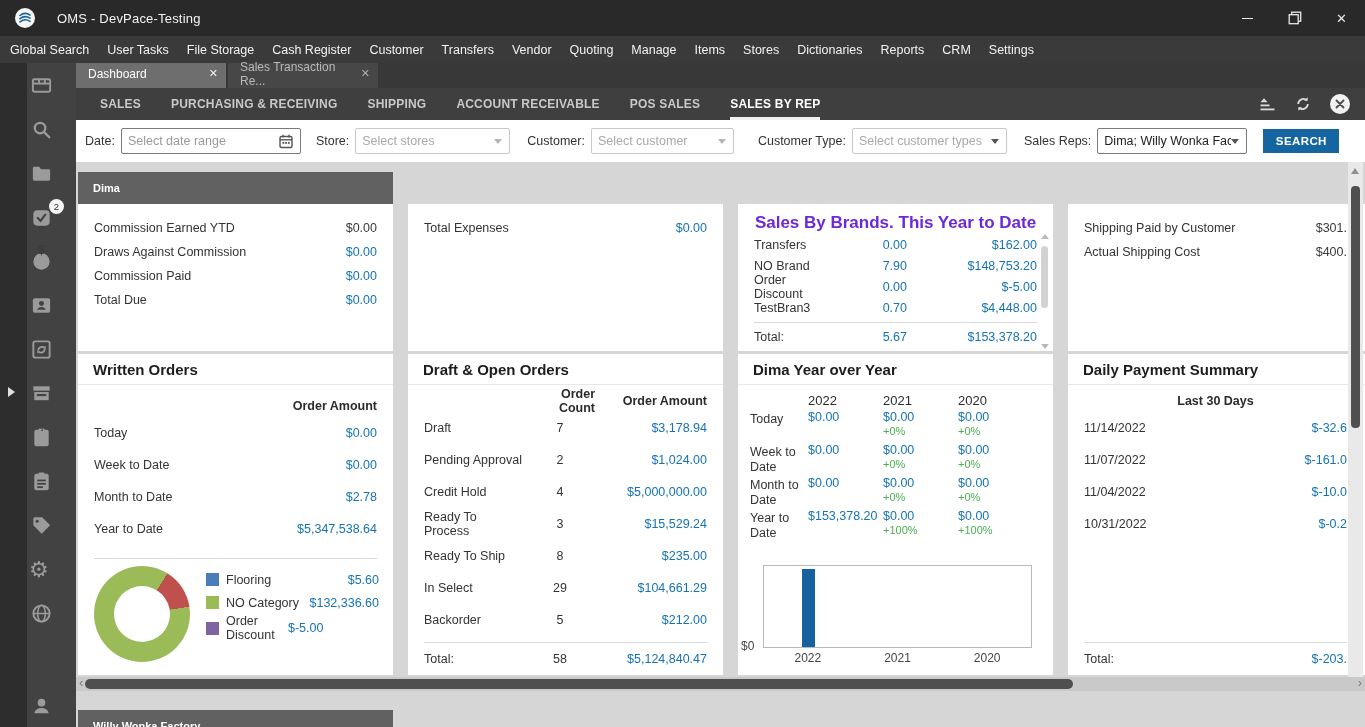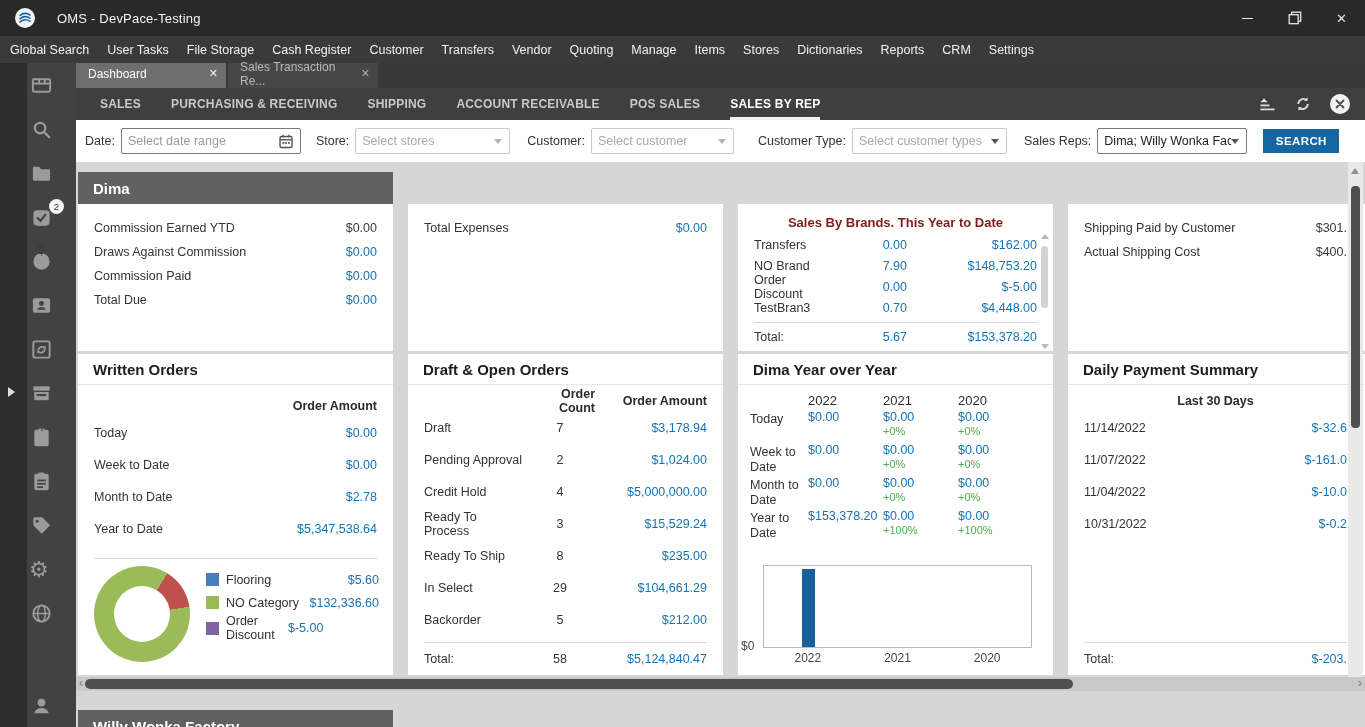--- a/index.html
+++ b/index.html
@@ -62,39 +62,39 @@
   .f-value { color:#222; padding:0 6px; flex:1; white-space:nowrap; overflow:hidden; }
   .chev { width:0; height:0; border-left:4px solid transparent; border-right:4px solid transparent; border-top:5px solid #b5b5b5; margin-right:7px; flex:none; }
   .chev.dark { border-top-color:#555; }
   .cal-wrap { margin-right:6px; display:flex; flex:none; }
   .search-btn { width:76px; height:24px; margin-left:16px; background:#1565a0; color:#fff; border:none;
       font-weight:700; font-size:11.5px; letter-spacing:.4px; display:flex; align-items:center; justify-content:center; cursor:pointer; }
 
   
   .content { position:relative; flex:1; background:#d6d6d6; overflow:hidden; }
   .group-header { position:absolute; width:315px; height:32px; background:#616161; color:#fff;
-      font-weight:700; font-size:15px; display:flex; align-items:center; padding-left:15px; }
+      font-weight:700; font-size:11px; display:flex; align-items:center; padding-left:15px; }
   .panel { position:absolute; width:315px; background:#fff; overflow:hidden; }
   .panel-header { height:31px; border-bottom:1px solid #e8e8e8; display:flex; align-items:center; padding:0 15px;
       font-size:15px; font-weight:600; color:#1d1d1d; }
 
   .kv-row { display:flex; justify-content:space-between; align-items:center; height:24px; padding:0 16px; }
   .blue { color:#1573b5; }
   .dark-val { color:#3a3a3a; }
   .pad-right-cut { padding-right:36px !important; }
 
   .col-head { font-weight:600; color:#2b2b2b; }
   .list-row { display:flex; align-items:center; height:32px; padding:0 16px; }
   .list-row .lbl { flex:1; }
   .cnt { width:70px; text-align:center; }
   .amt { width:112px; text-align:right; }
   .sep { border-top:1px solid #d9d9d9; margin:0 16px; }
 
   
-  .brands-title { height:22px; margin-top:8px; text-align:center; font-weight:600; color:#7f1d1d; font-size:13px; line-height:22px; }
+  .brands-title { height:22px; margin-top:8px; text-align:center; font-weight:600; color:#6d28d9; font-size:17px; line-height:22px; }
   .brand-row { display:flex; align-items:center; height:21px; padding:0 16px; }
   .brand-row .lbl { flex:1; }
   .qty { width:75px; text-align:right; margin-right:20px; }
   .bamt { width:110px; text-align:right; }
   .brand-total { display:flex; align-items:center; height:28px; padding:0 16px; }
   .mini-scroll { position:absolute; right:3px; top:30px; width:10px; height:115px; }
   .mini-tri-up { position:absolute; top:0; left:1px; width:0; height:0; border-left:4px solid transparent; border-right:4px solid transparent; border-bottom:5px solid #b9b9b9; }
   .mini-tri-down { position:absolute; bottom:0; left:1px; width:0; height:0; border-left:4px solid transparent; border-right:4px solid transparent; border-top:5px solid #b9b9b9; }
   .mini-thumb { position:absolute; top:12px; left:1px; width:7px; height:62px; background:#d2d2d2; border-radius:4px; }
 

